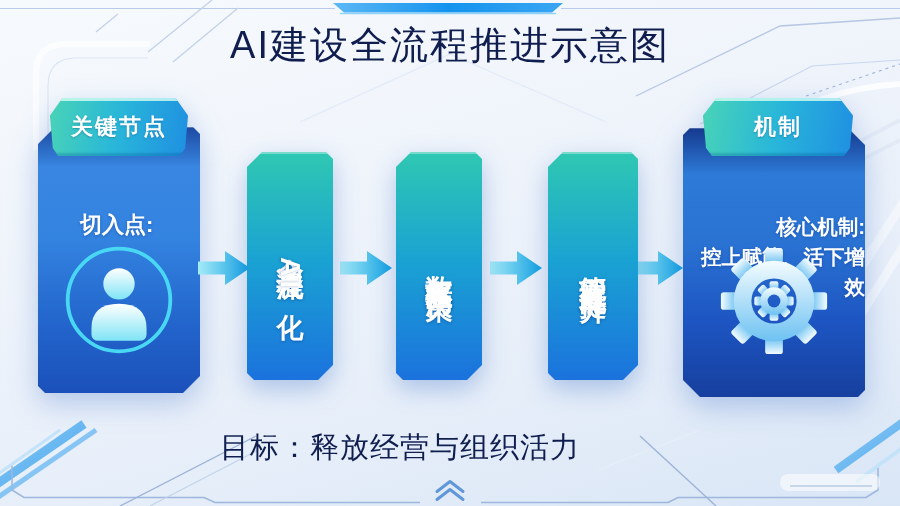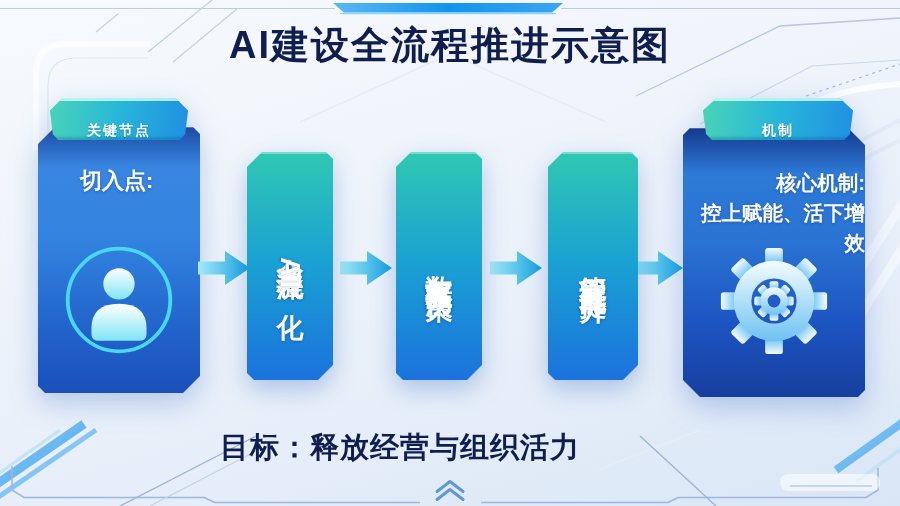--- a/index.html
+++ b/index.html
@@ -5,25 +5,25 @@
   html,body { margin:0; padding:0; background:#dfe7f3; }
   .stage {
     position:relative; width:900px; height:506px; overflow:hidden;
     font-family:"Liberation Sans","DejaVu Sans",sans-serif;
     background:linear-gradient(165deg,#f7fafd 0%,#eff4fb 38%,#e6eef9 70%,#d9e6f6 100%);
   }
   .bg { position:absolute; inset:0; width:900px; height:506px; }
 
   .title {
     position:absolute; top:20px; left:0; width:900px; text-align:center;
-    font-size:38px; font-weight:700; letter-spacing:2px; color:#101d4f;
+    font-size:38px; font-weight:400; letter-spacing:2px; color:#101d4f;
   }
   .goal {
     position:absolute; top:428px; left:0; width:800px; text-align:center;
-    font-size:29px; font-weight:700; letter-spacing:1px; color:#101d4f;
+    font-size:29px; font-weight:400; letter-spacing:1px; color:#101d4f;
   }
 
   .card-wrap { position:absolute; filter:drop-shadow(0 10px 14px rgba(36,88,190,.28)); }
   .card { position:absolute; inset:0; }
 
   .wrap-left  { left:38px;  top:127px; width:162px; height:266px; }
   .wrap-right { left:683px; top:128px; width:182px; height:269px; }
 
   .side-clip-left {
     clip-path:polygon(17px 0, calc(100% - 7px) 0, 100% 7px, 100% calc(100% - 17px),
@@ -36,34 +36,35 @@
   .grad-left {
     background:linear-gradient(180deg,#1d4aa2 0%,#3886e1 15%,#3383e0 42%,#2264cb 75%,#1b50ba 100%);
     box-shadow:inset 0 1px 0 rgba(255,255,255,.25);
   }
   .grad-right {
     background:linear-gradient(180deg,#16398e 0%,#2d7ad7 17%,#2a73d3 42%,#1d55c2 72%,#163f9e 100%);
     box-shadow:inset 0 1px 0 rgba(255,255,255,.22);
   }
 
   .badge {
-    position:absolute; height:42px; z-index:3;
+    position:absolute; height:58px; z-index:3;
     background:linear-gradient(100deg,#49d4b6 0%,#29b7d9 48%,#1f8fe2 100%);
     clip-path:polygon(9% 0,91% 0,100% 30%,98% 86%,94% 100%,6% 100%,2% 86%,0 30%);
     box-shadow:inset 0 3px 0 rgba(214,255,244,.8), inset 0 -3px 2px rgba(0,80,130,.25);
-    display:flex; align-items:flex-end; justify-content:center;
-    color:#fff; font-size:14px; font-weight:800; letter-spacing:2px;
+    display:flex; align-items:center; justify-content:center;
+    color:#fff; font-size:22px; font-weight:800; letter-spacing:2px;
     text-shadow:0 1px 2px rgba(0,60,120,.35);
   }
   .badge-left  { left:12px; top:-29px; width:138px; }
   .badge-right { left:20px; top:-30px; width:150px; }
 
   .side-text {
     position:absolute; color:#fff; font-weight:800; z-index:2;
     text-shadow:0 1px 3px rgba(10,50,130,.4);
+    margin-top:44px;
   }
   .side-text-l { top:38px; left:42px; font-size:22px; line-height:31px; text-align:left; }
   .side-text-r { top:40px; left:0; width:100%; text-align:right; font-size:20.5px; line-height:30px; }
 
   .card-icon { position:absolute; left:50%; transform:translateX(-50%); z-index:2; }
   .person-pos { top:116px; width:114px; height:114px; }
   .gear-pos   { top:114px; width:118px; height:118px; }
 
   .step {
     position:absolute; top:152px; height:228px;

